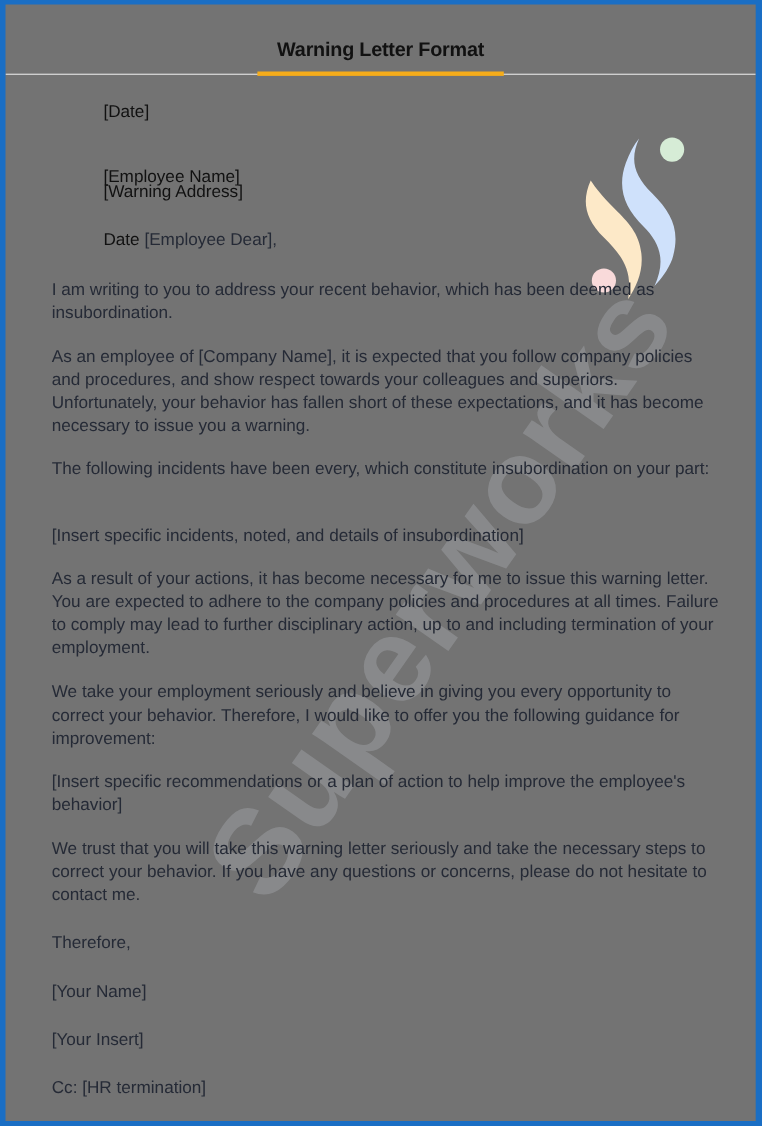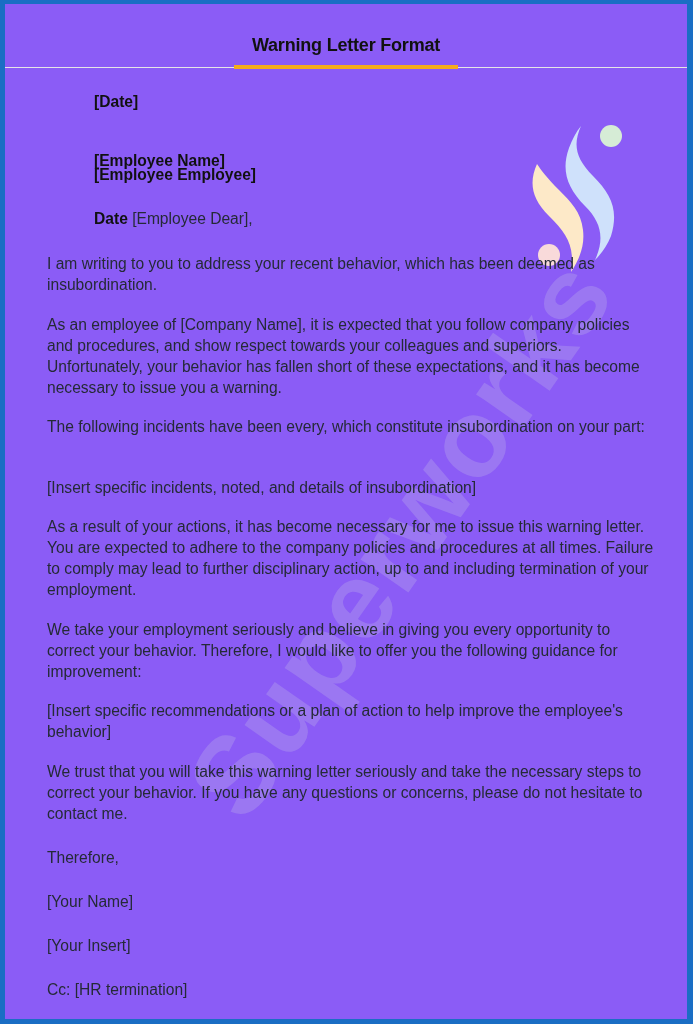--- a/index.html
+++ b/index.html
@@ -1,42 +1,42 @@
 <!DOCTYPE html>
 <html><head>
 <meta charset="utf-8">
 <style>
   * { box-sizing: border-box; margin: 0; padding: 0; }
   html, body { width: 693px; height: 1024px; background: #ffffff; overflow: hidden; }
   body { font-family: "Liberation Sans", "DejaVu Sans", sans-serif; color: #1f2430; position: relative; }
   .frame {
     position: absolute; left: 0; top: 0; width: 693px; height: 1024px;
     border: 5px solid #1a6ec4; border-top-width: 4px; border-left-width: 5px; border-right-width: 6px;
-    background: #8b5cf6; overflow: hidden;
+    background: #737373; overflow: hidden;
   }
   .header {
     position: absolute; left: 0; right: 0; top: 0; height: 64px;
     border-bottom: 1px solid #e6e6e6;
   }
   .title {
     position: absolute; left: 0; right: 0; top: 31px; text-align: center;
     font-weight: bold; font-size: 18px; color: #111111; letter-spacing: -0.2px;
   }
   .underline {
     position: absolute; left: 229px; top: 61px; width: 224px; height: 4px; background: #f5ac1a;
   }
   .logo { position: absolute; left: 510px; top: 110px; width: 120px; height: 160px; opacity: 1; }
   .wm {
     position: absolute; left: 70px; top: 470px; font-size: 110px; font-weight: bold;
     color: rgba(215, 218, 226, 0.22); transform: rotate(-55deg); transform-origin: center;
     white-space: nowrap; letter-spacing: 2px; pointer-events: none;
   }
   .body { position: absolute; left: 42px; top: 0; width: 610px; font-size: 15.6px; line-height: 21px; color: #252a36; }
   .blk { position: absolute; left: 0; width: 610px; }
-  .b { font-weight: bold; color: #111; padding-left: 47px; }
+  .b { font-weight: normal; color: #111; padding-left: 47px; }
 </style>
 </head>
 <body>
 
 <div class="frame">
 
   <div class="header">
     <div class="title">Warning Letter Format</div>
     <div class="underline"></div>
   </div>
@@ -46,21 +46,21 @@
     <circle cx="34" cy="141" r="11" fill="#f9dada"></circle>
     <path d="M66 12 C58 30, 60 44, 78 62 C96 80, 104 96, 96 122 C92 132, 86 140, 80 146 C90 124, 86 108, 70 92 C52 74, 46 56, 54 34 C57 26, 61 18, 66 12 Z" fill="#cfe1fb"></path>
     <path d="M22 50 C14 68, 16 84, 34 102 C52 120, 60 132, 56 158 C64 146, 70 132, 68 116 C66 98, 56 88, 44 76 C32 64, 26 56, 22 50 Z" fill="#fde9c8"></path>
   </svg>
 
   <div class="wm">Superworks</div>
 
   <div class="body">
     <div class="blk b" style="top:87px">[Date]</div>
     <div class="blk b" style="top:146px">[Employee Name]</div>
-    <div class="blk b" style="top:160px">[Employee Employee]</div>
+    <div class="blk b" style="top:160px">[Warning Address]</div>
     <div class="blk" style="top:204px"><span class="b">Date</span><span> [Employee Dear],</span></div>
 
     <div class="blk" style="top:249px">I am writing to you to address your recent behavior, which has been deemed as insubordination.</div>
     <div class="blk" style="top:310px">As an employee of [Company Name], it is expected that you follow company policies and procedures, and show respect towards your colleagues and superiors. Unfortunately, your behavior has fallen short of these expectations, and it has become necessary to issue you a warning.</div>
     <div class="blk" style="top:412px">The following incidents have been every, which constitute insubordination on your part:</div>
     <div class="blk" style="top:473px">[Insert specific incidents, noted, and details of insubordination]</div>
     <div class="blk" style="top:512px">As a result of your actions, it has become necessary for me to issue this warning letter. You are expected to adhere to the company policies and procedures at all times. Failure to comply may lead to further disciplinary action, up to and including termination of your employment.</div>
     <div class="blk" style="top:615px">We take your employment seriously and believe in giving you every opportunity to correct your behavior. Therefore, I would like to offer you the following guidance for improvement:</div>
     <div class="blk" style="top:696px">[Insert specific recommendations or a plan of action to help improve the employee's behavior]</div>
     <div class="blk" style="top:757px">We trust that you will take this warning letter seriously and take the necessary steps to correct your behavior. If you have any questions or concerns, please do not hesitate to contact me.</div>

